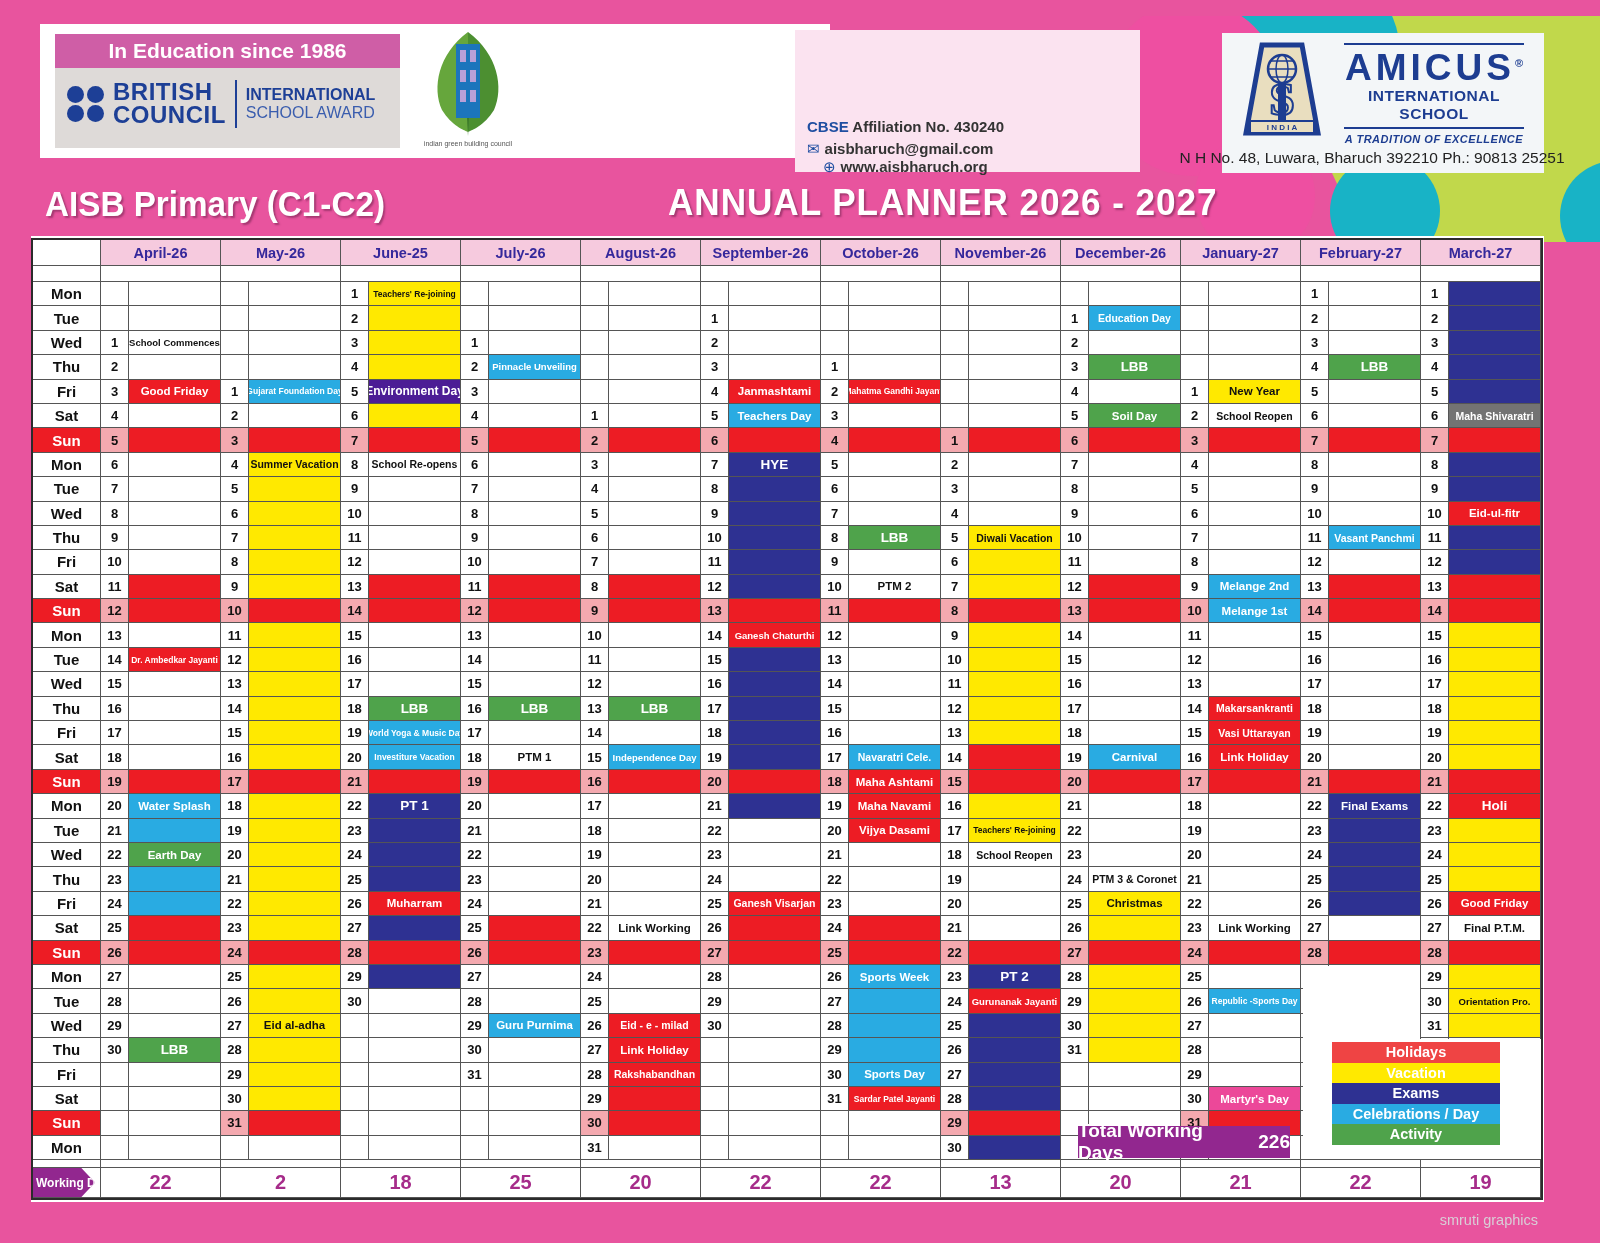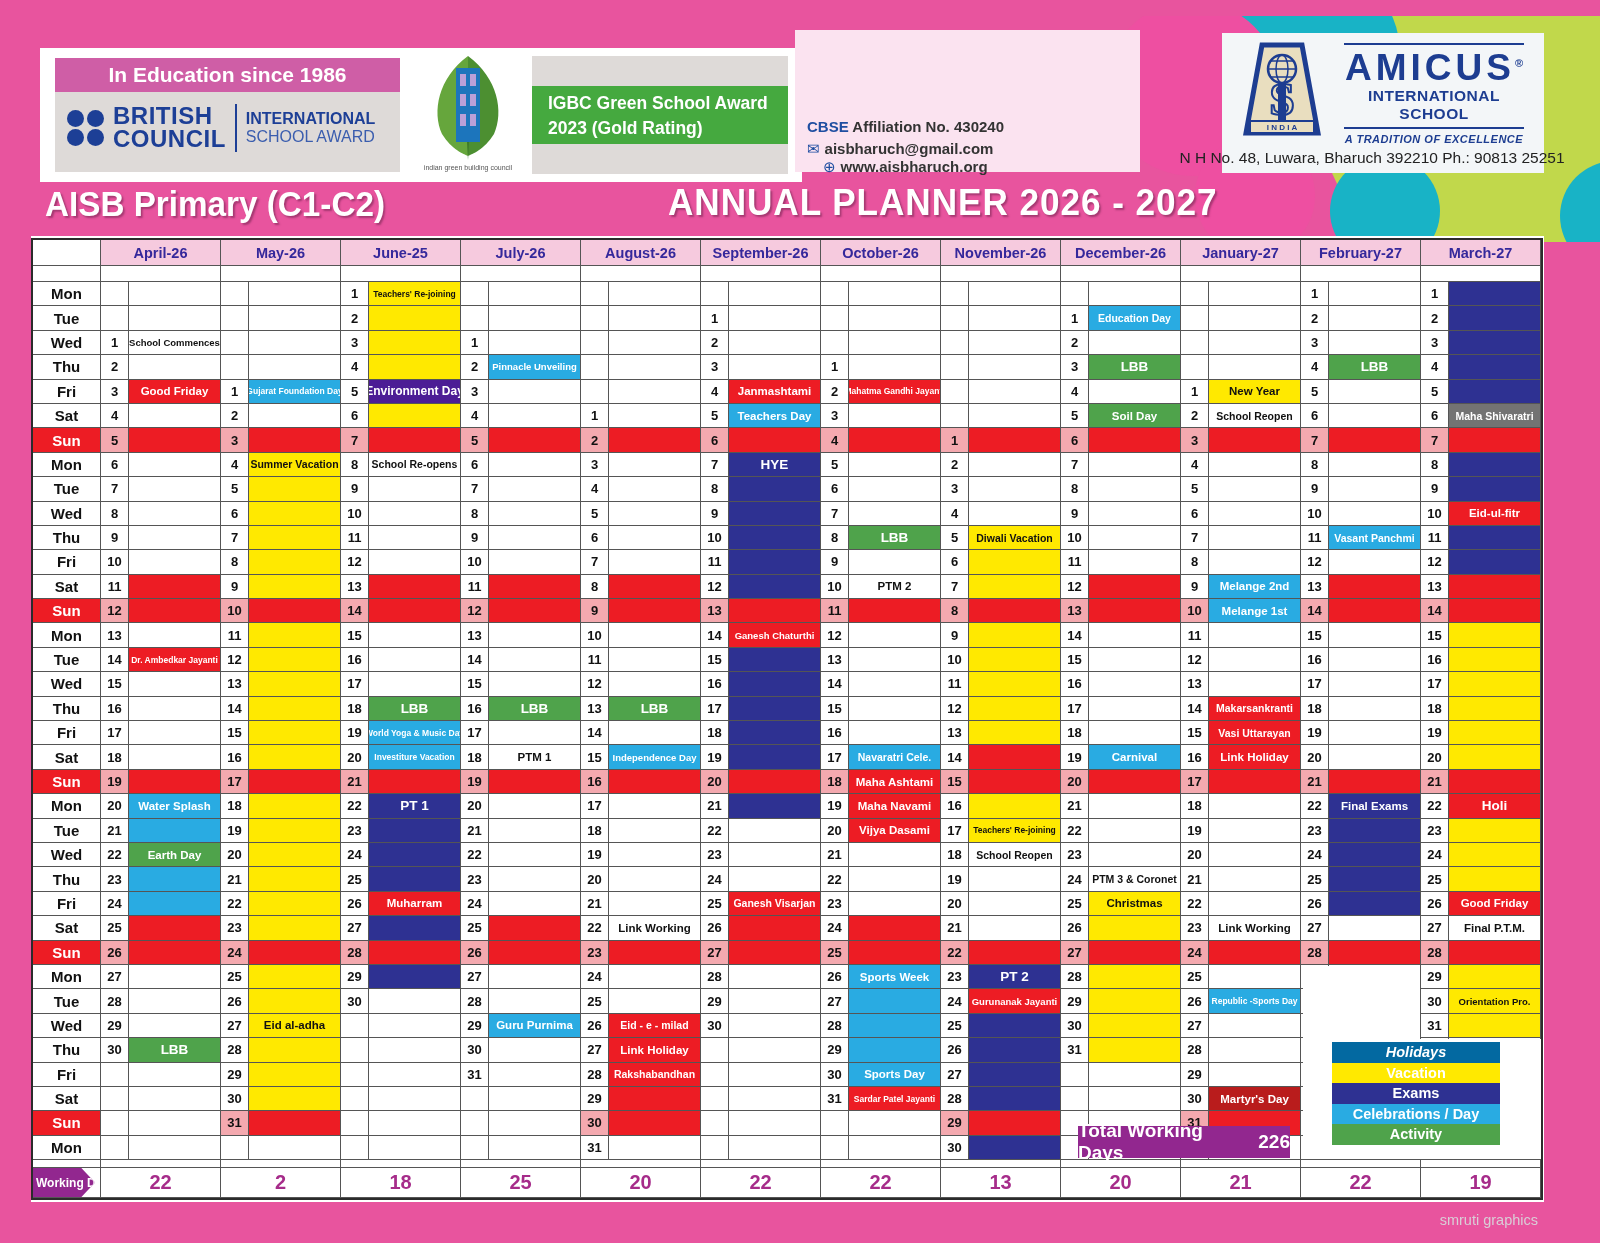--- a/index.html
+++ b/index.html
@@ -11,21 +11,21 @@
   .circ{position:absolute;border-radius:50%;}
   .c-purple{left:350px;top:-140px;width:300px;height:300px;background:#8a5fae;}
   .c-lime{left:220px;top:-70px;width:330px;height:330px;background:#c1d84b;}
   .c-teal{left:115px;top:-55px;width:185px;height:185px;background:#18b3c6;}
   .c-pink{left:5px;top:-15px;width:175px;height:175px;background:#ee4fa1;}
   .c-pink2{left:95px;top:120px;width:120px;height:120px;background:#ee4fa1;}
   .c-teal2{left:230px;top:140px;width:110px;height:110px;background:#18b3c6;}
   .c-teal3{left:460px;top:145px;width:110px;height:110px;background:#18b3c6;}
 
   
-  .award-card{position:absolute;left:40px;top:48px;width:762px;height:134px;background:#ffffff;}
+  .award-card{position:absolute;left:40px;top:24px;width:762px;height:134px;background:#ffffff;padding-left:28px;}
   .bc-panel{position:absolute;left:15px;top:10px;width:345px;height:114px;background:#dedad8;}
   .since-band{position:absolute;left:0;top:0;width:100%;height:34px;background:#cf5ea6;color:#fff;
     font-size:21px;font-weight:bold;text-align:center;line-height:34px;}
   .bc-row{position:absolute;left:12px;top:46px;display:flex;align-items:center;}
   .bc-dots{display:grid;grid-template-columns:18px 18px;grid-gap:2px;margin-right:8px;}
   .bc-dots span{width:17px;height:17px;border-radius:50%;background:#1d3f96;display:block;}
   .bc-name{color:#1d3f96;font-weight:bold;font-size:24px;line-height:0.95;letter-spacing:0.5px;}
   .bc-div{width:2px;height:48px;background:#1d3f96;margin:0 9px;}
   .bc-right{color:#1d3f96;line-height:1.15;}
   .isa1{font-weight:bold;font-size:16px;}
@@ -133,26 +133,20 @@
         <rect x="42" y="22" width="6" height="12" fill="#b9a0d8"></rect>
           <rect x="52" y="22" width="6" height="12" fill="#b9a0d8"></rect>
         <rect x="42" y="42" width="6" height="12" fill="#b9a0d8"></rect>
           <rect x="52" y="42" width="6" height="12" fill="#b9a0d8"></rect>
         <rect x="42" y="62" width="6" height="12" fill="#b9a0d8"></rect>
           <rect x="52" y="62" width="6" height="12" fill="#b9a0d8"></rect>
         <path d="M49 90 L51 90 L50 108 Z" fill="#3c7a2a"></path>
       </svg>
       <div class="igbc-cap">indian green building council</div>
     </div>
-    <div class="green-panel">
-      <div class="green-band">
-        <div>IGBC Green School Award</div>
-        <div>2023 (Gold Rating)</div>
-      </div>
-    </div>
   </div>
 
   <div class="pink-panel">
     <div class="cbse-line">
       <b>CBSE</b><span> Affiliation No. 430240</span>
     </div>
     <div class="links-line">
       <span class="ic">✉</span><span>aisbharuch@gmail.com</span>
       <span class="ic gap">⊕</span><span>www.aisbharuch.org</span>
     </div>
@@ -1050,21 +1044,21 @@
       <div class="cell ev" style="background: rgb(237, 28, 36); color: rgb(255, 255, 255);"></div>
       <div class="cell num"></div>
       <div class="cell ev"></div>
       <div class="cell num">31</div>
       <div class="cell ev" style="background: rgb(237, 28, 36); color: rgb(255, 255, 255); font-size: 8.5px;">Sardar Patel Jayanti</div>
       <div class="cell num">28</div>
       <div class="cell ev" style="background: rgb(46, 49, 146); color: rgb(255, 255, 255);"></div>
       <div class="cell num"></div>
       <div class="cell ev"></div>
       <div class="cell num">30</div>
-      <div class="cell ev" style="background: #b91c1c; color: rgb(255, 255, 255); font-size: 11.5px;">Martyr's Day</div>
+      <div class="cell ev" style="background: #ec4899; color: rgb(255, 255, 255); font-size: 11.5px;">Martyr's Day</div>
       <div class="cell num"></div>
       <div class="cell ev"></div>
       <div class="cell num"></div>
       <div class="cell ev"></div>
       <div class="cell dlab sun">Sun</div>
       <div class="cell num"></div>
       <div class="cell ev"></div>
       <div class="cell num" style="background: rgb(244, 169, 175);">31</div>
       <div class="cell ev" style="background: rgb(237, 28, 36); color: rgb(255, 255, 255);"></div>
       <div class="cell num"></div>
@@ -1139,21 +1133,21 @@
       <div class="cell wd-cell" style="grid-column: span 2; color: rgb(166, 44, 138);">20</div>
       <div class="cell wd-cell" style="grid-column: span 2; color: rgb(166, 44, 138);">21</div>
       <div class="cell wd-cell" style="grid-column: span 2; color: rgb(166, 44, 138);">22</div>
       <div class="cell wd-cell" style="grid-column: span 2; color: rgb(166, 44, 138);">19</div>
     </div>
 
   <div class="patch p1"></div>
   <div class="patch p2"></div>
 
   <div id="legend" class="legend">
-      <div style="background: #0369a1; font-style: italic;">Holidays</div>
+      <div style="background: #ef4444;">Holidays</div>
       <div style="background: rgb(255, 233, 0);">Vacation</div>
       <div style="background: rgb(46, 49, 146);">Exams</div>
       <div style="background: rgb(41, 171, 226);">Celebrations / Day</div>
       <div style="background: rgb(79, 163, 75);">Activity</div>
     </div>
 
   <div class="totalbox" style="background: rgb(146, 39, 143);">
     <span>Total Working Days</span>
     <span class="tv">226</span>
   </div>

